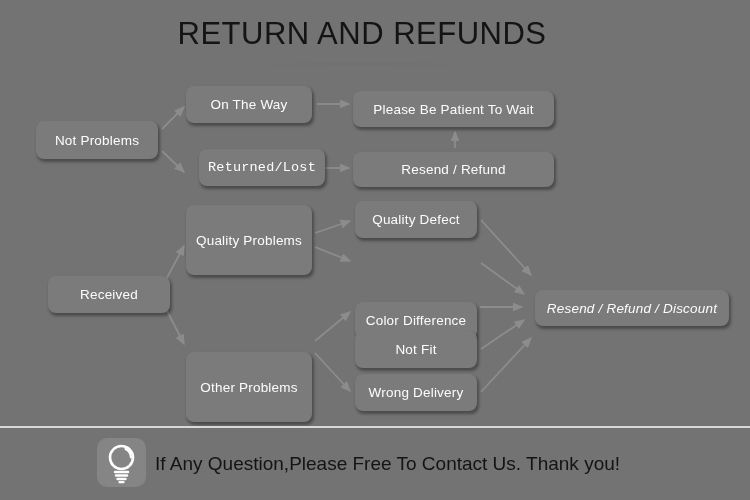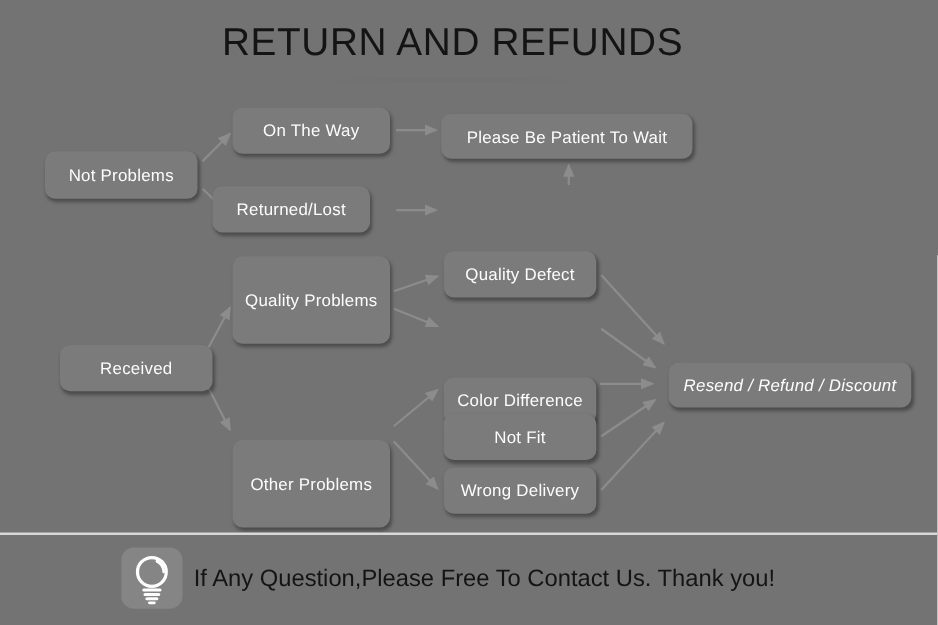--- a/index.html
+++ b/index.html
@@ -67,22 +67,23 @@
       <line x1="481" y1="220" x2="531" y2="275" marker-end="url(#ah)"></line>
       <line x1="481" y1="263" x2="524" y2="294" marker-end="url(#ah)"></line>
       <line x1="480" y1="307" x2="522" y2="307" marker-end="url(#ah)"></line>
       <line x1="481" y1="349" x2="524" y2="320" marker-end="url(#ah)"></line>
       <line x1="481" y1="392" x2="531" y2="338" marker-end="url(#ah)"></line>
     </svg>
 
   <div class="flow-layer" id="flow-nodes">
       <div class="node" style="left: 36px; top: 121px; width: 122px; height: 38px;">Not Problems</div>
       <div class="node" style="left: 186px; top: 86px; width: 126px; height: 37px;">On The Way</div>
-      <div class="node" style="left: 170px; top: 149px; width: 126px; height: 37px;">Returned/Lost</div>
+      <div class="node" style="left: 199px; top: 149px; width: 126px; height: 37px; font-family: Liberation Mono, monospace;">Returned/Lost</div>
       <div class="node" style="left: 353px; top: 91px; width: 201px; height: 36px;">Please Be Patient To Wait</div>
+      <div class="node" style="left: 353px; top: 152px; width: 201px; height: 35px;">Resend / Refund</div>
       <div class="node" style="left: 48px; top: 276px; width: 122px; height: 37px;">Received</div>
       <div class="node" style="left: 186px; top: 205px; width: 126px; height: 70px;">Quality Problems</div>
       <div class="node" style="left: 186px; top: 312px; width: 126px; height: 70px; margin-top: 40px;">Other Problems</div>
       <div class="node" style="left: 355px; top: 201px; width: 122px; height: 37px;">Quality Defect</div>
       <div class="node" style="left: 355px; top: 302px; width: 122px; height: 37px;">Color Difference</div>
       <div class="node" style="left: 355px; top: 374px; width: 122px; height: 37px;">Wrong Delivery</div>
       <div class="node" style="left: 355px; top: 331px; width: 122px; height: 37px;">Not Fit</div>
       <div class="node" style="left: 535px; top: 290px; width: 194px; height: 36px; font-style: italic;">Resend / Refund / Discount</div>
     </div>
 

